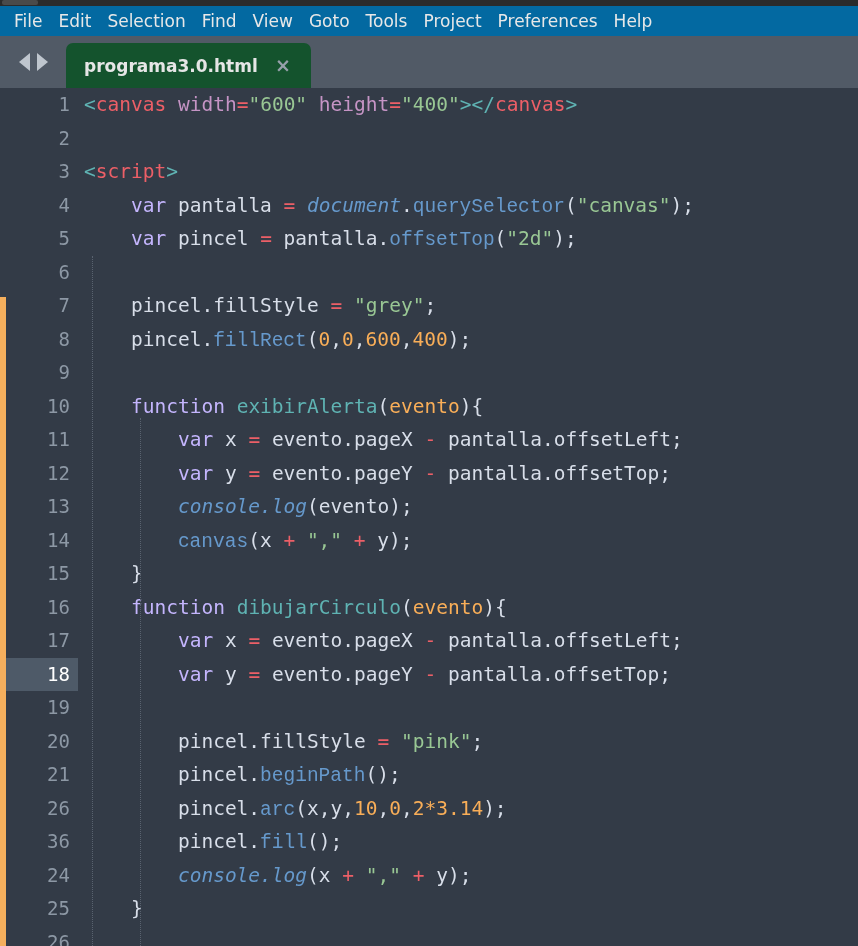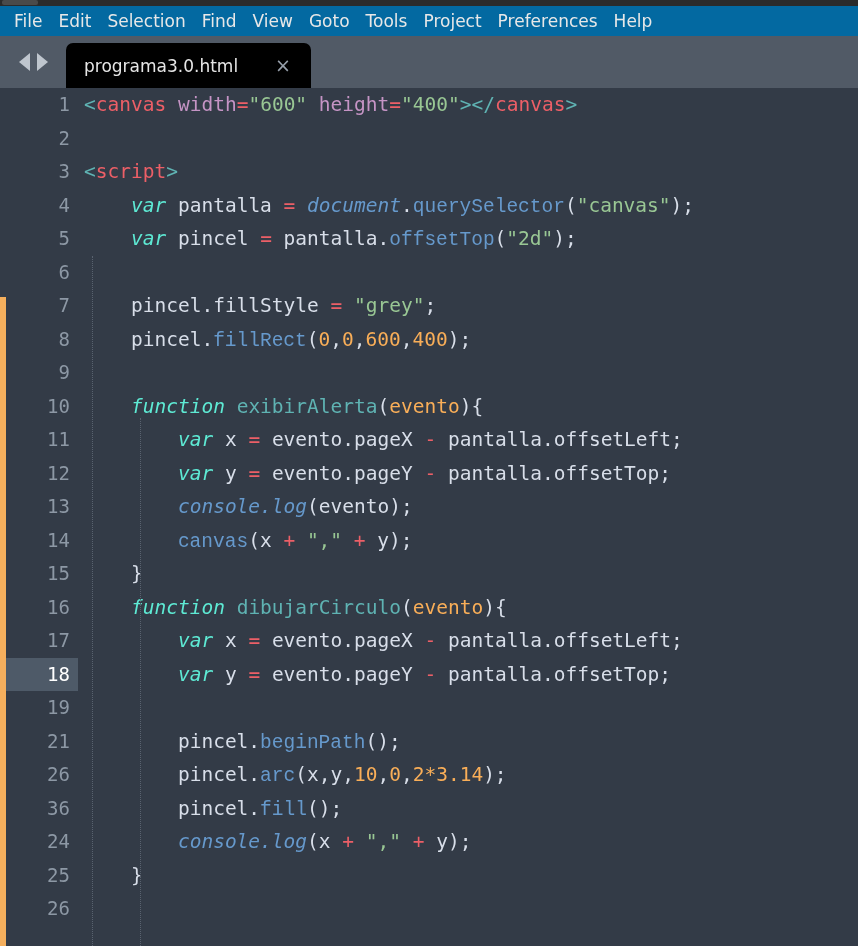--- a/index.html
+++ b/index.html
@@ -72,27 +72,28 @@
     height: 0;
     border-top: 9px solid transparent;
     border-bottom: 9px solid transparent;
   }
   .arrow-left  { border-right: 11px solid #bfc6ce; }
   .arrow-right { border-left: 11px solid #bfc6ce; }
 
   .tab {
     height: 45px;
     min-width: 245px;
-    background: #000000;
+    background: #14532d;
     border-radius: 7px 7px 0 0;
     display: flex;
     align-items: center;
     padding: 0 0 0 18px;
     box-sizing: border-box;
     position: relative;
+    font-weight: bold;
   }
   .tab-label {
     color: #e6e6e6;
     font-size: 17px;
     font-family: "DejaVu Sans", sans-serif;
     flex: 1 1 auto;
     white-space: nowrap;
   }
   .tab-close {
     color: #97a0ab;
@@ -186,21 +187,21 @@
     pointer-events: none;
   }
   #guide-1 { left: 92px; top: 168px; height: 692px; }
   #guide-2 { left: 140px; top: 330px; height: 530px; }
 
   
   .tk-tag        { color: #ec5f67; }
   .tk-punct-tag  { color: #5fb3b3; }
   .tk-attr       { color: #c594c5; }
   .tk-string     { color: #99c794; }
-  .tk-keyword    { color: #5eead4; font-style: italic; }
+  .tk-keyword    { color: #c4b5fd; }
   .tk-builtin    { color: #6699cc; font-style: italic; }
   .tk-fn         { color: #6699cc; font-family: Liberation Mono, monospace; }
   .tk-fnname     { color: #5fb3b3; }
   .tk-param      { color: #f9ae58; }
   .tk-number     { color: #f9ae58; }
   .tk-op         { color: #ec5f67; }
   .tk-plain      { color: #d8dee9; }
   .tk-paren      { color: #d8dee9; }
 </style>
 </head>
@@ -311,20 +312,24 @@
       </div>
       <div class="row active">
         <div class="gutter-num">18</div>
         <div class="code"><span class="tk-plain">        </span><span class="tk-keyword">var</span><span class="tk-plain"> y </span><span class="tk-op">=</span><span class="tk-plain"> evento.pageY </span><span class="tk-op">-</span><span class="tk-plain"> pantalla.offsetTop;</span></div>
       </div>
       <div class="row">
         <div class="gutter-num">19</div>
         <div class="code"></div>
       </div>
       <div class="row">
+        <div class="gutter-num">20</div>
+        <div class="code"><span class="tk-plain">        pincel.fillStyle </span><span class="tk-op">=</span><span class="tk-plain"> </span><span class="tk-string">"pink"</span><span class="tk-plain">;</span></div>
+      </div>
+      <div class="row">
         <div class="gutter-num">21</div>
         <div class="code"><span class="tk-plain">        pincel.</span><span class="tk-fn">beginPath</span><span class="tk-paren">();</span></div>
       </div>
       <div class="row">
         <div class="gutter-num">26</div>
         <div class="code"><span class="tk-plain">        pincel.</span><span class="tk-fn">arc</span><span class="tk-paren">(x,y,</span><span class="tk-number">10</span><span class="tk-paren">,</span><span class="tk-number">0</span><span class="tk-paren">,</span><span class="tk-number">2</span><span class="tk-number">*</span><span class="tk-number">3.14</span><span class="tk-paren">);</span></div>
       </div>
       <div class="row">
         <div class="gutter-num">36</div>
         <div class="code"><span class="tk-plain">        pincel.</span><span class="tk-fn">fill</span><span class="tk-paren">();</span></div>

